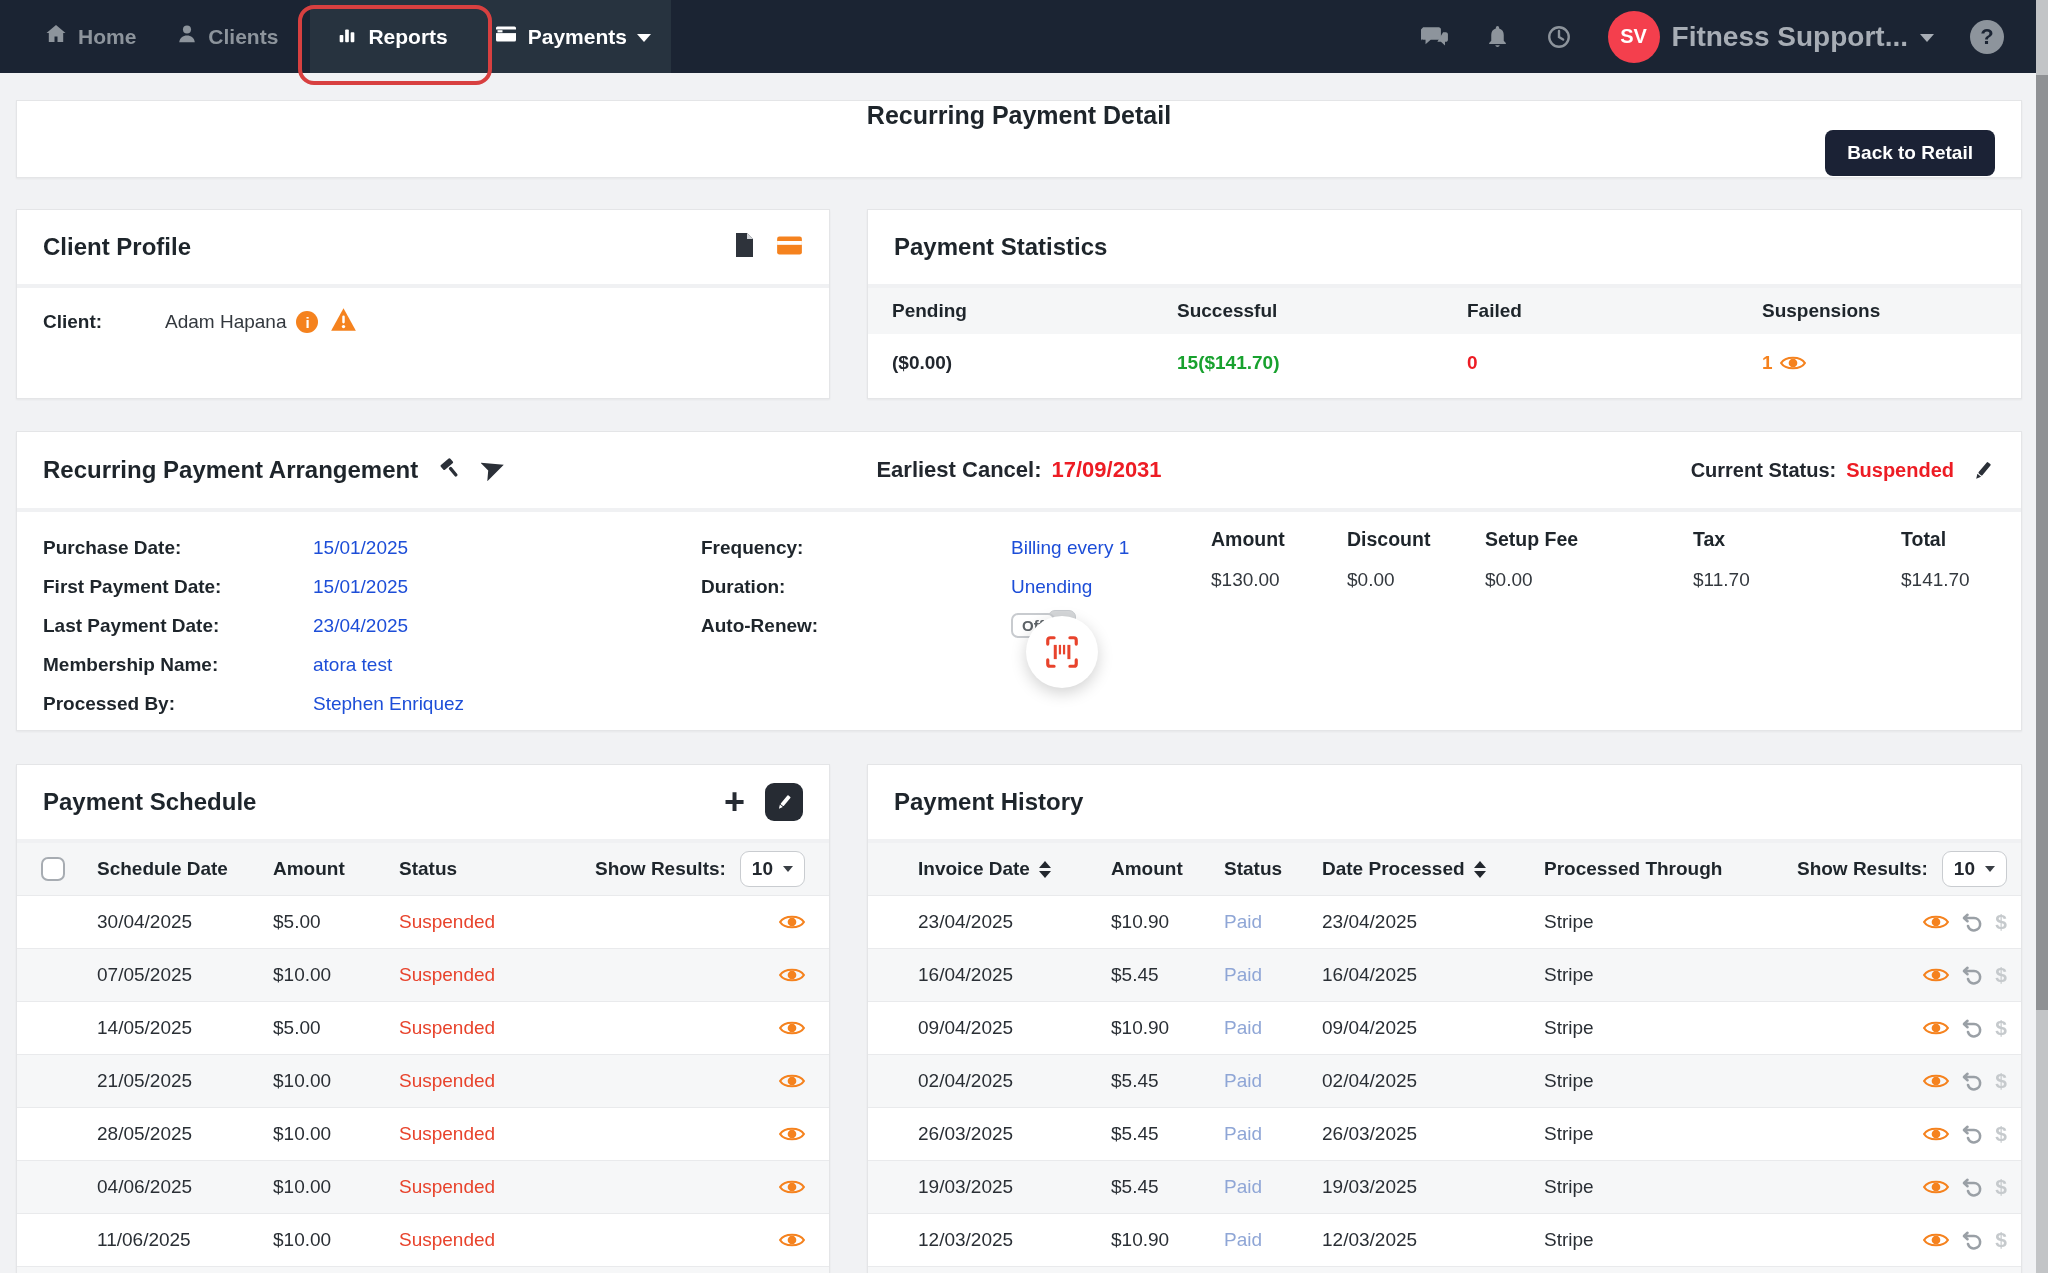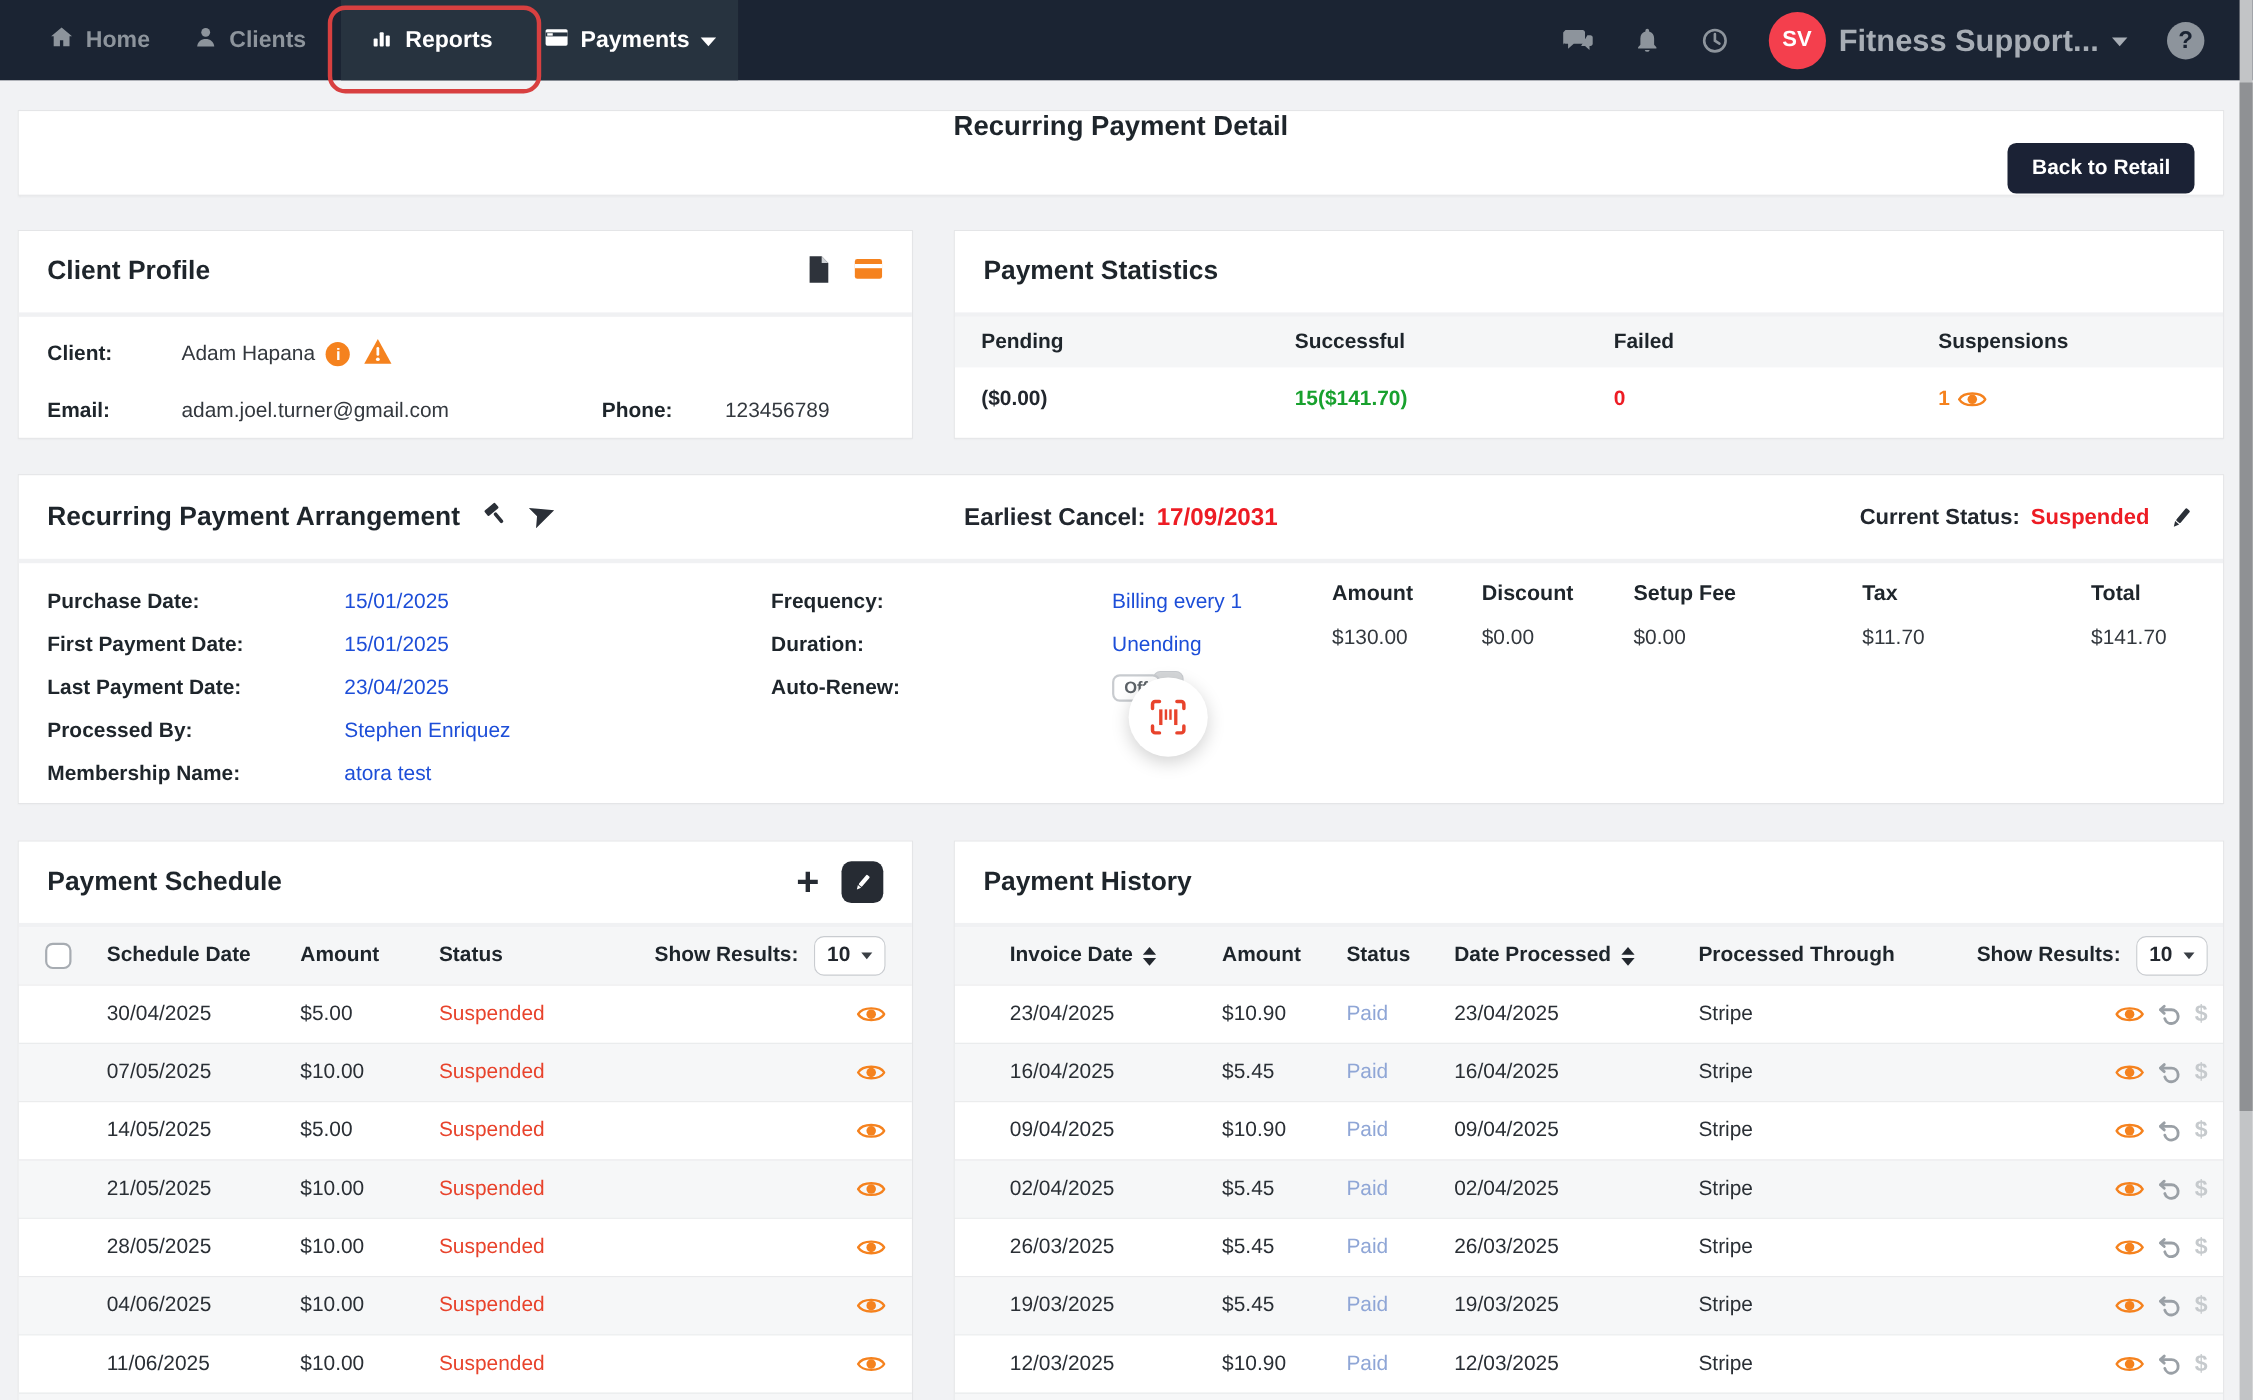--- a/index.html
+++ b/index.html
@@ -248,26 +248,20 @@
         <span class="cp-value">Adam Hapana</span>
         <span class="client-icons">
           <span class="info-badge">i</span>
           <span><svg viewBox="0 0 24 22" width="27" height="25">
                 <path d="M12 1 23 21H1z" fill="#f5821e"></path>
                 <rect x="10.9" y="7.5" width="2.2" height="7" rx="1" fill="#fff"></rect>
                 <circle cx="12" cy="17.3" r="1.5" fill="#fff"></circle>
               </svg></span>
         </span>
       </div>
-      <div class="cp-row">
-        <span class="cp-label">Email:</span>
-        <span class="cp-value email">adam.joel.turner@gmail.com</span>
-        <span class="cp-label phone">Phone:</span>
-        <span class="cp-value">123456789</span>
-      </div>
     </div>
   </section>
 
   <section class="card" id="stats-card">
     <div class="card-head">
       <h2 class="card-title">Payment Statistics</h2>
     </div>
     <div class="stats-grid stats-header">
       <span>Pending</span>
       <span>Successful</span>
@@ -335,27 +329,27 @@
             <span class="arr-label">First Payment Date:</span>
             <span class="arr-value">15/01/2025</span>
           </div>
 
           <div class="arr-row">
             <span class="arr-label">Last Payment Date:</span>
             <span class="arr-value">23/04/2025</span>
           </div>
 
           <div class="arr-row">
+            <span class="arr-label">Membership Name:</span>
+            <span class="arr-value">atora test</span>
+          </div>
+
+          <div class="arr-row">
             <span class="arr-label">Processed By:</span>
             <span class="arr-value">Stephen Enriquez</span>
-          </div>
-
-          <div class="arr-row">
-            <span class="arr-label">Membership Name:</span>
-            <span class="arr-value">atora test</span>
           </div>
         </div>
       <div class="arr-mid">
         <div class="arr-row">
           <span class="arr-label">Frequency:</span>
           <span class="arr-value">Billing every 1</span>
         </div>
         <div class="arr-row">
           <span class="arr-label">Duration:</span>
           <span class="arr-value">Unending</span>

